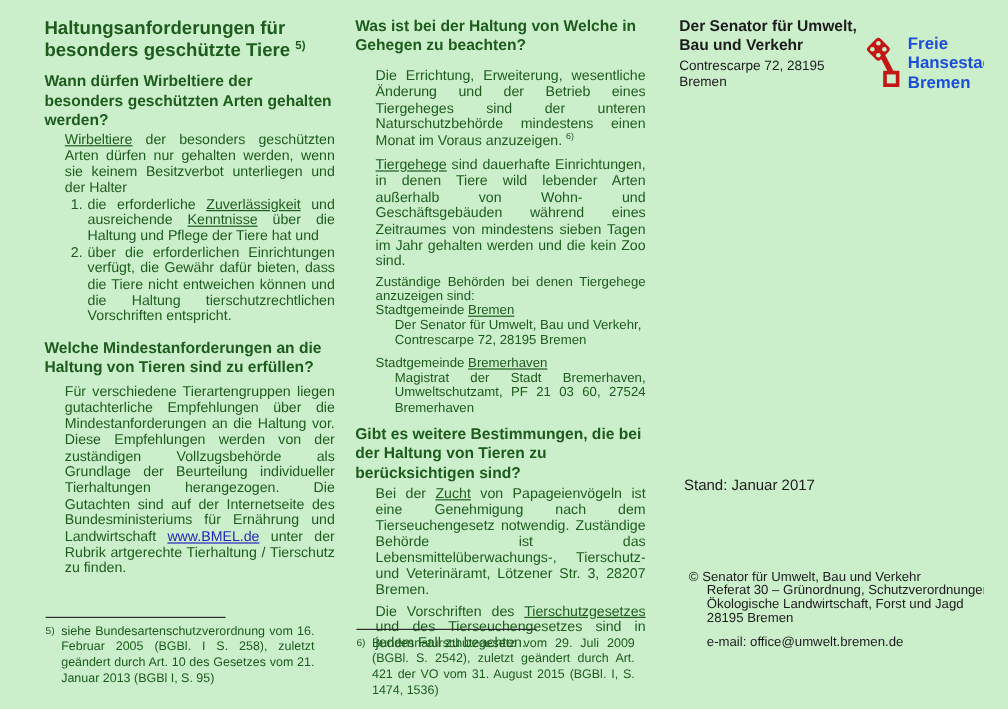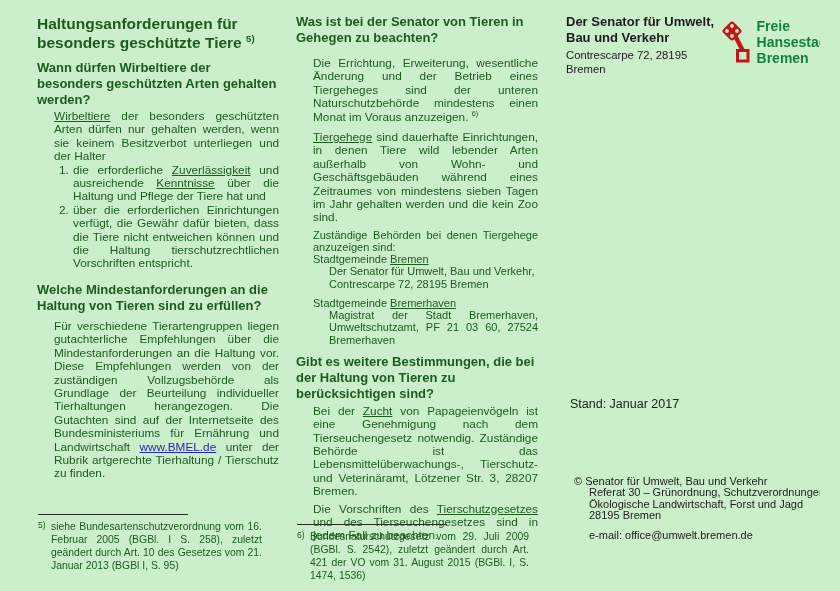--- a/index.html
+++ b/index.html
@@ -24,26 +24,26 @@
   .link{color:#2626bd;text-decoration:underline;cursor:pointer;}
 
   .oli{display:flex;margin-left:22px;}
   .oli .num{flex:0 0 14px;font-size:11.8px;line-height:13.4px;}
   .oli .litext{flex:1;font-size:11.8px;line-height:13.4px;text-align:justify;}
 
   .small{font-size:11px;line-height:12.2px;}
   .ind2{margin-left:16px;}
 
   
-  .rc-header{display:flex;justify-content:space-between;align-items:flex-start;}
+  .rc-header{display:flex;justify-content:space-between;align-items:flex-end;}
   .sender-name{font-size:13px;font-weight:bold;line-height:16px;}
   .sender-addr{font-size:11.3px;line-height:14px;margin-top:2px;}
   .logo{display:flex;align-items:flex-start;margin-top:4px;}
   .logo svg{display:block;margin-right:7px;margin-top:2px;}
-  .logo-text{font-size:14px;font-weight:bold;line-height:16px;color:#15803d;}
+  .logo-text{font-size:14px;font-weight:bold;line-height:16px;color:#1d4ed8;}
   .main-title{position:absolute;left:4px;top:134px;font-size:19.5px;font-weight:bold;line-height:23px;color:#111;}
   .title-iu{font-style:italic;text-decoration:underline;text-decoration-thickness:2px;text-underline-offset:3px;}
   .stand{position:absolute;left:4px;top:383px;font-size:12.5px;}
   .imprint{position:absolute;left:8px;top:438px;font-size:11px;line-height:11.3px;margin-top:24px;}
   .imprint .ind3{margin-left:15px;}
   .imprint .email{margin-left:15px;margin-top:9px;}
 
   
   .footnote{position:absolute;color:#1d5c1d;}
   .fn-left{left:38px;top:514px;width:224px;}
@@ -77,21 +77,21 @@
       <span class="num">2.</span>
       <span class="litext">über die erforderlichen Einrichtungen verfügt, die Gewähr dafür bieten, dass die Tiere nicht entweichen können und die Haltung tierschutzrechtlichen Vorschriften entspricht.</span>
     </div>
 
     <h2 class="q mt11">Welche Mindestanforderungen an die Haltung von Tieren sind zu erfüllen?</h2>
 
     <p class="body ind mt6"><span>Für verschiedene Tierartengruppen liegen gutachterliche Empfehlungen über die Mindestanforderungen an die Haltung vor. Diese Empfehlungen werden von der zuständigen Vollzugsbehörde als Grundlage der Beurteilung individueller Tierhaltungen herangezogen. Die Gutachten sind auf der Internetseite des Bundesministeriums für Ernährung und Landwirtschaft </span><span class="link">www.BMEL.de</span><span> unter der Rubrik artgerechte Tierhaltung / Tierschutz zu finden.</span></p>
   </div>
 
   <div class="col col-mid">
-    <h2 class="q">Was ist bei der Senator von Tieren in Gehegen zu beachten?</h2>
+    <h2 class="q">Was ist bei der Haltung von Welche in Gehegen zu beachten?</h2>
 
     <p class="body ind mt11"><span>Die Errichtung, Erweiterung, wesentliche Änderung und der Betrieb eines Tiergeheges sind der unteren Naturschutzbehörde mindestens einen Monat im Voraus anzuzeigen. </span><sup>6)</sup></p>
 
     <p class="body ind mt7"><span class="u">Tiergehege</span><span> sind dauerhafte Einrichtungen, in denen Tiere wild lebender Arten außerhalb von Wohn- und Geschäftsgebäuden während eines Zeitraumes von mindestens sieben Tagen im Jahr gehalten werden und die kein Zoo sind.</span></p>
 
     <div class="ind mt4">
       <p class="small" style="text-align:justify;">Zuständige Behörden bei denen Tiergehege anzuzeigen sind:</p>
       <p class="small"><span>Stadtgemeinde </span><span class="u">Bremen</span></p>
       <p class="small ind2">Der Senator für Umwelt, Bau und Verkehr,</p>
       <p class="small ind2">Contrescarpe 72, 28195 Bremen</p>

